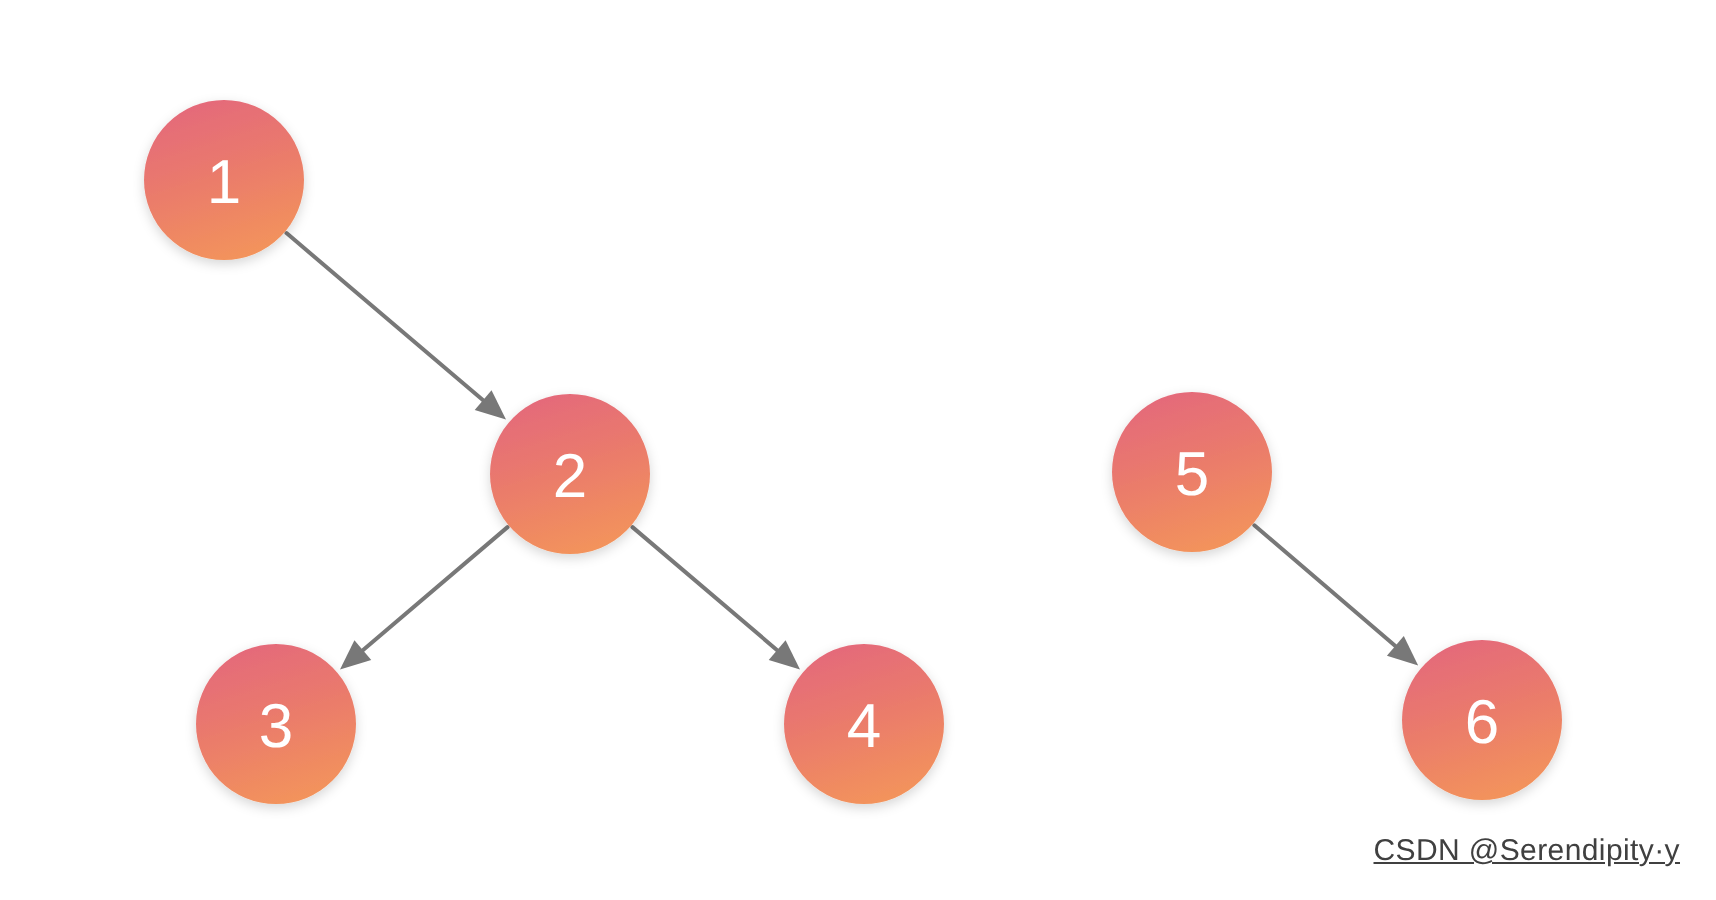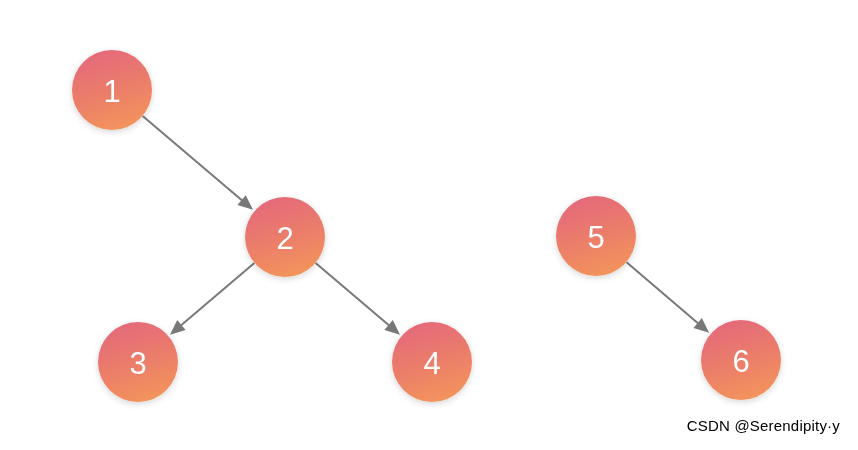--- a/index.html
+++ b/index.html
@@ -44,26 +44,27 @@
     font-weight: 300;
     text-anchor: middle;
     dominant-baseline: central;
     pointer-events: none;
     user-select: none;
   }
   .watermark {
     position: absolute;
     right: 18px;
     bottom: 16px;
-    color: #000000;
+    color: #404040;
     font-family: "Liberation Sans", sans-serif;
     font-size: 15px;
     letter-spacing: 0.2px;
     white-space: nowrap;
     user-select: none;
+    text-decoration: underline;
   }
 </style>
 </head>
 <body>
 
 <div id="canvas">
 
   <svg id="graph-svg" viewBox="0 0 858 450" xmlns="http://www.w3.org/2000/svg">
     <defs>
       <linearGradient id="nodeGrad" x1="0.30" y1="0" x2="0.62" y2="1">

